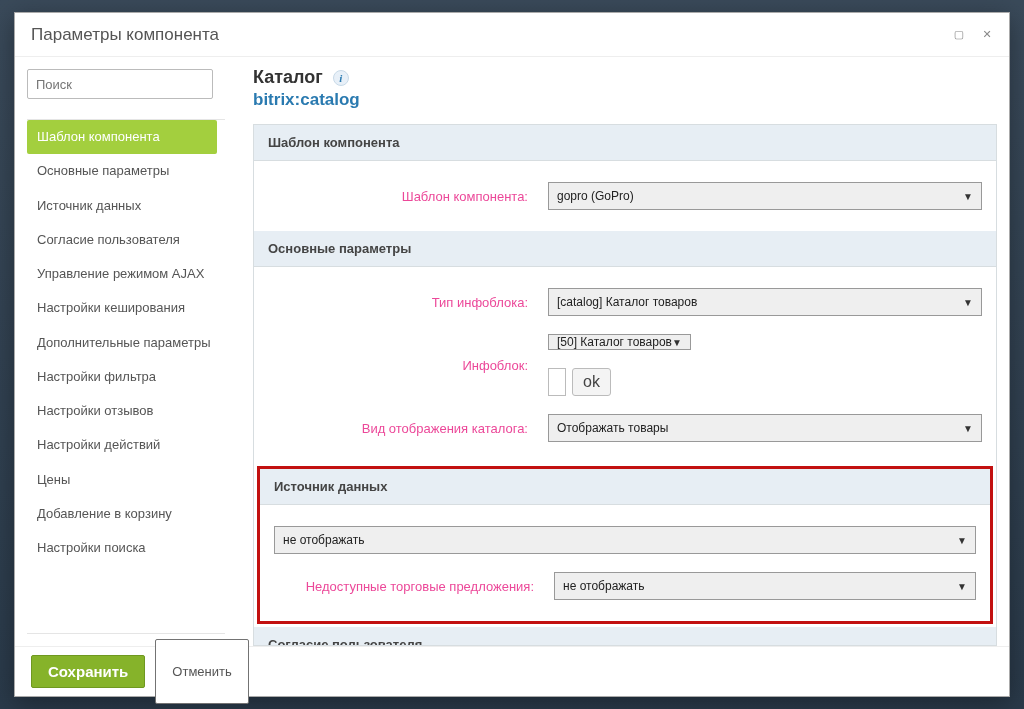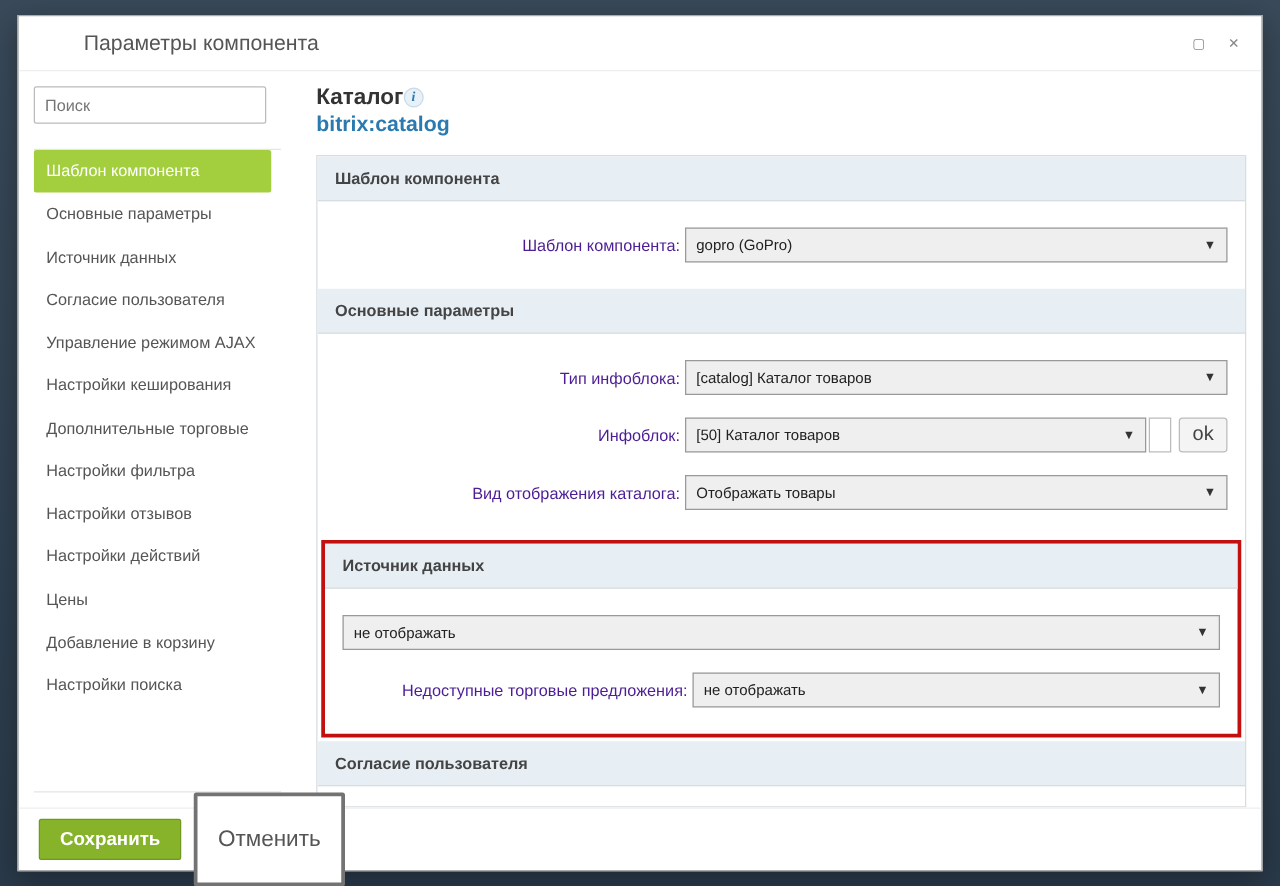--- a/index.html
+++ b/index.html
@@ -34,21 +34,20 @@
       padding: 0 16px;
       display: flex;
       align-items: center;
       justify-content: space-between;
       border-bottom: 1px solid #eee;
     }
     .modal-title {
       font-size: 17px;
       font-weight: normal;
       color: #555;
-      margin-left: 36px;
     }
     .modal-controls { display: flex; gap: 16px; }
     .modal-ctrl {
       width: 12px; height: 12px; cursor: pointer;
       color: #888; display: flex; align-items: center; justify-content: center;
       font-size: 11px;
     }
     .modal-body {
       flex: 1;
       display: flex;
@@ -96,20 +95,21 @@
     .content {
       flex: 1;
       padding: 10px 12px 0 28px;
       overflow: hidden;
       display: flex;
       flex-direction: column;
     }
     .head-row {
       display: flex;
       align-items: center;
+      gap: 10px;
     }
     .head-title {
       font-size: 18px;
       font-weight: bold;
       color: #333;
     }
     .info-badge {
       width: 16px; height: 16px; border-radius: 50%;
       background: #e8f0f8; color: #2a7ab0;
       display: inline-flex; align-items: center; justify-content: center;
@@ -138,22 +138,22 @@
     }
     .section-body { padding: 12px 14px; }
     .form-row {
       display: flex;
       align-items: center;
       padding: 9px 0;
     }
     .form-label {
       width: 280px;
       text-align: right;
-      padding-right: 4px;
-      color: #4c1d95;
+      padding-right: 20px;
+      color: #ec4899;
     }
     .form-ctrl {
       flex: 1;
       display: flex;
       align-items: center;
       gap: 6px;
     }
     .select-faux {
       flex: 1;
       height: 28px;
@@ -204,25 +204,25 @@
       border: 1px solid #6f9820;
       color: #fff;
       padding: 7px 16px;
       border-radius: 2px;
       font-size: 15px;
       font-weight: bold;
       cursor: pointer;
     }
     .btn-secondary {
       background: #fff;
-      border: 3px solid #737373;
+      border: 1px solid #737373;
       color: #555;
       padding: 24px 16px;
       border-radius: 2px;
-      font-size: 18px;
+      font-size: 13px;
       cursor: pointer;
     }
   </style>
 </head>
 <body>
 
 <div class="backdrop"></div>
 
 <div class="modal">
 
@@ -240,21 +240,21 @@
       <div class="search-wrap">
         <input class="search-input" placeholder="Поиск" style="">
       </div>
       <div class="nav-scroll" id="nav-list">
           <div class="nav-item active">Шаблон компонента</div>
           <div class="nav-item">Основные параметры</div>
           <div class="nav-item">Источник данных</div>
           <div class="nav-item">Согласие пользователя</div>
           <div class="nav-item">Управление режимом AJAX</div>
           <div class="nav-item">Настройки кеширования</div>
-          <div class="nav-item">Дополнительные торговые</div>
+          <div class="nav-item">Дополнительные параметры</div>
           <div class="nav-item">Настройки фильтра</div>
           <div class="nav-item">Настройки отзывов</div>
           <div class="nav-item">Настройки действий</div>
           <div class="nav-item">Цены</div>
           <div class="nav-item">Добавление в корзину</div>
           <div class="nav-item">Настройки поиска</div>
         </div>
     </div>
 
     <div class="content">
@@ -286,21 +286,21 @@
             <div class="form-label">Тип инфоблока:</div>
             <div class="form-ctrl">
               <div class="select-faux">
                 <span>[catalog] Каталог товаров</span>
                 <span class="caret">▼</span>
               </div>
             </div>
           </div>
           <div class="form-row">
             <div class="form-label">Инфоблок:</div>
-            <div class="form-ctrl" style="flex-direction:row; align-items:flex-start; gap:2px;">
+            <div class="form-ctrl" style="flex-direction:column; align-items:flex-start; gap:18px;">
               <div class="select-faux">
                 <span>[50] Каталог товаров</span>
                 <span class="caret">▼</span>
               </div>
               <div style="display:flex; gap:6px;">
                 <div class="text-faux"></div>
                 <button class="ok-btn">ok</button>
               </div>
             </div>
           </div>

